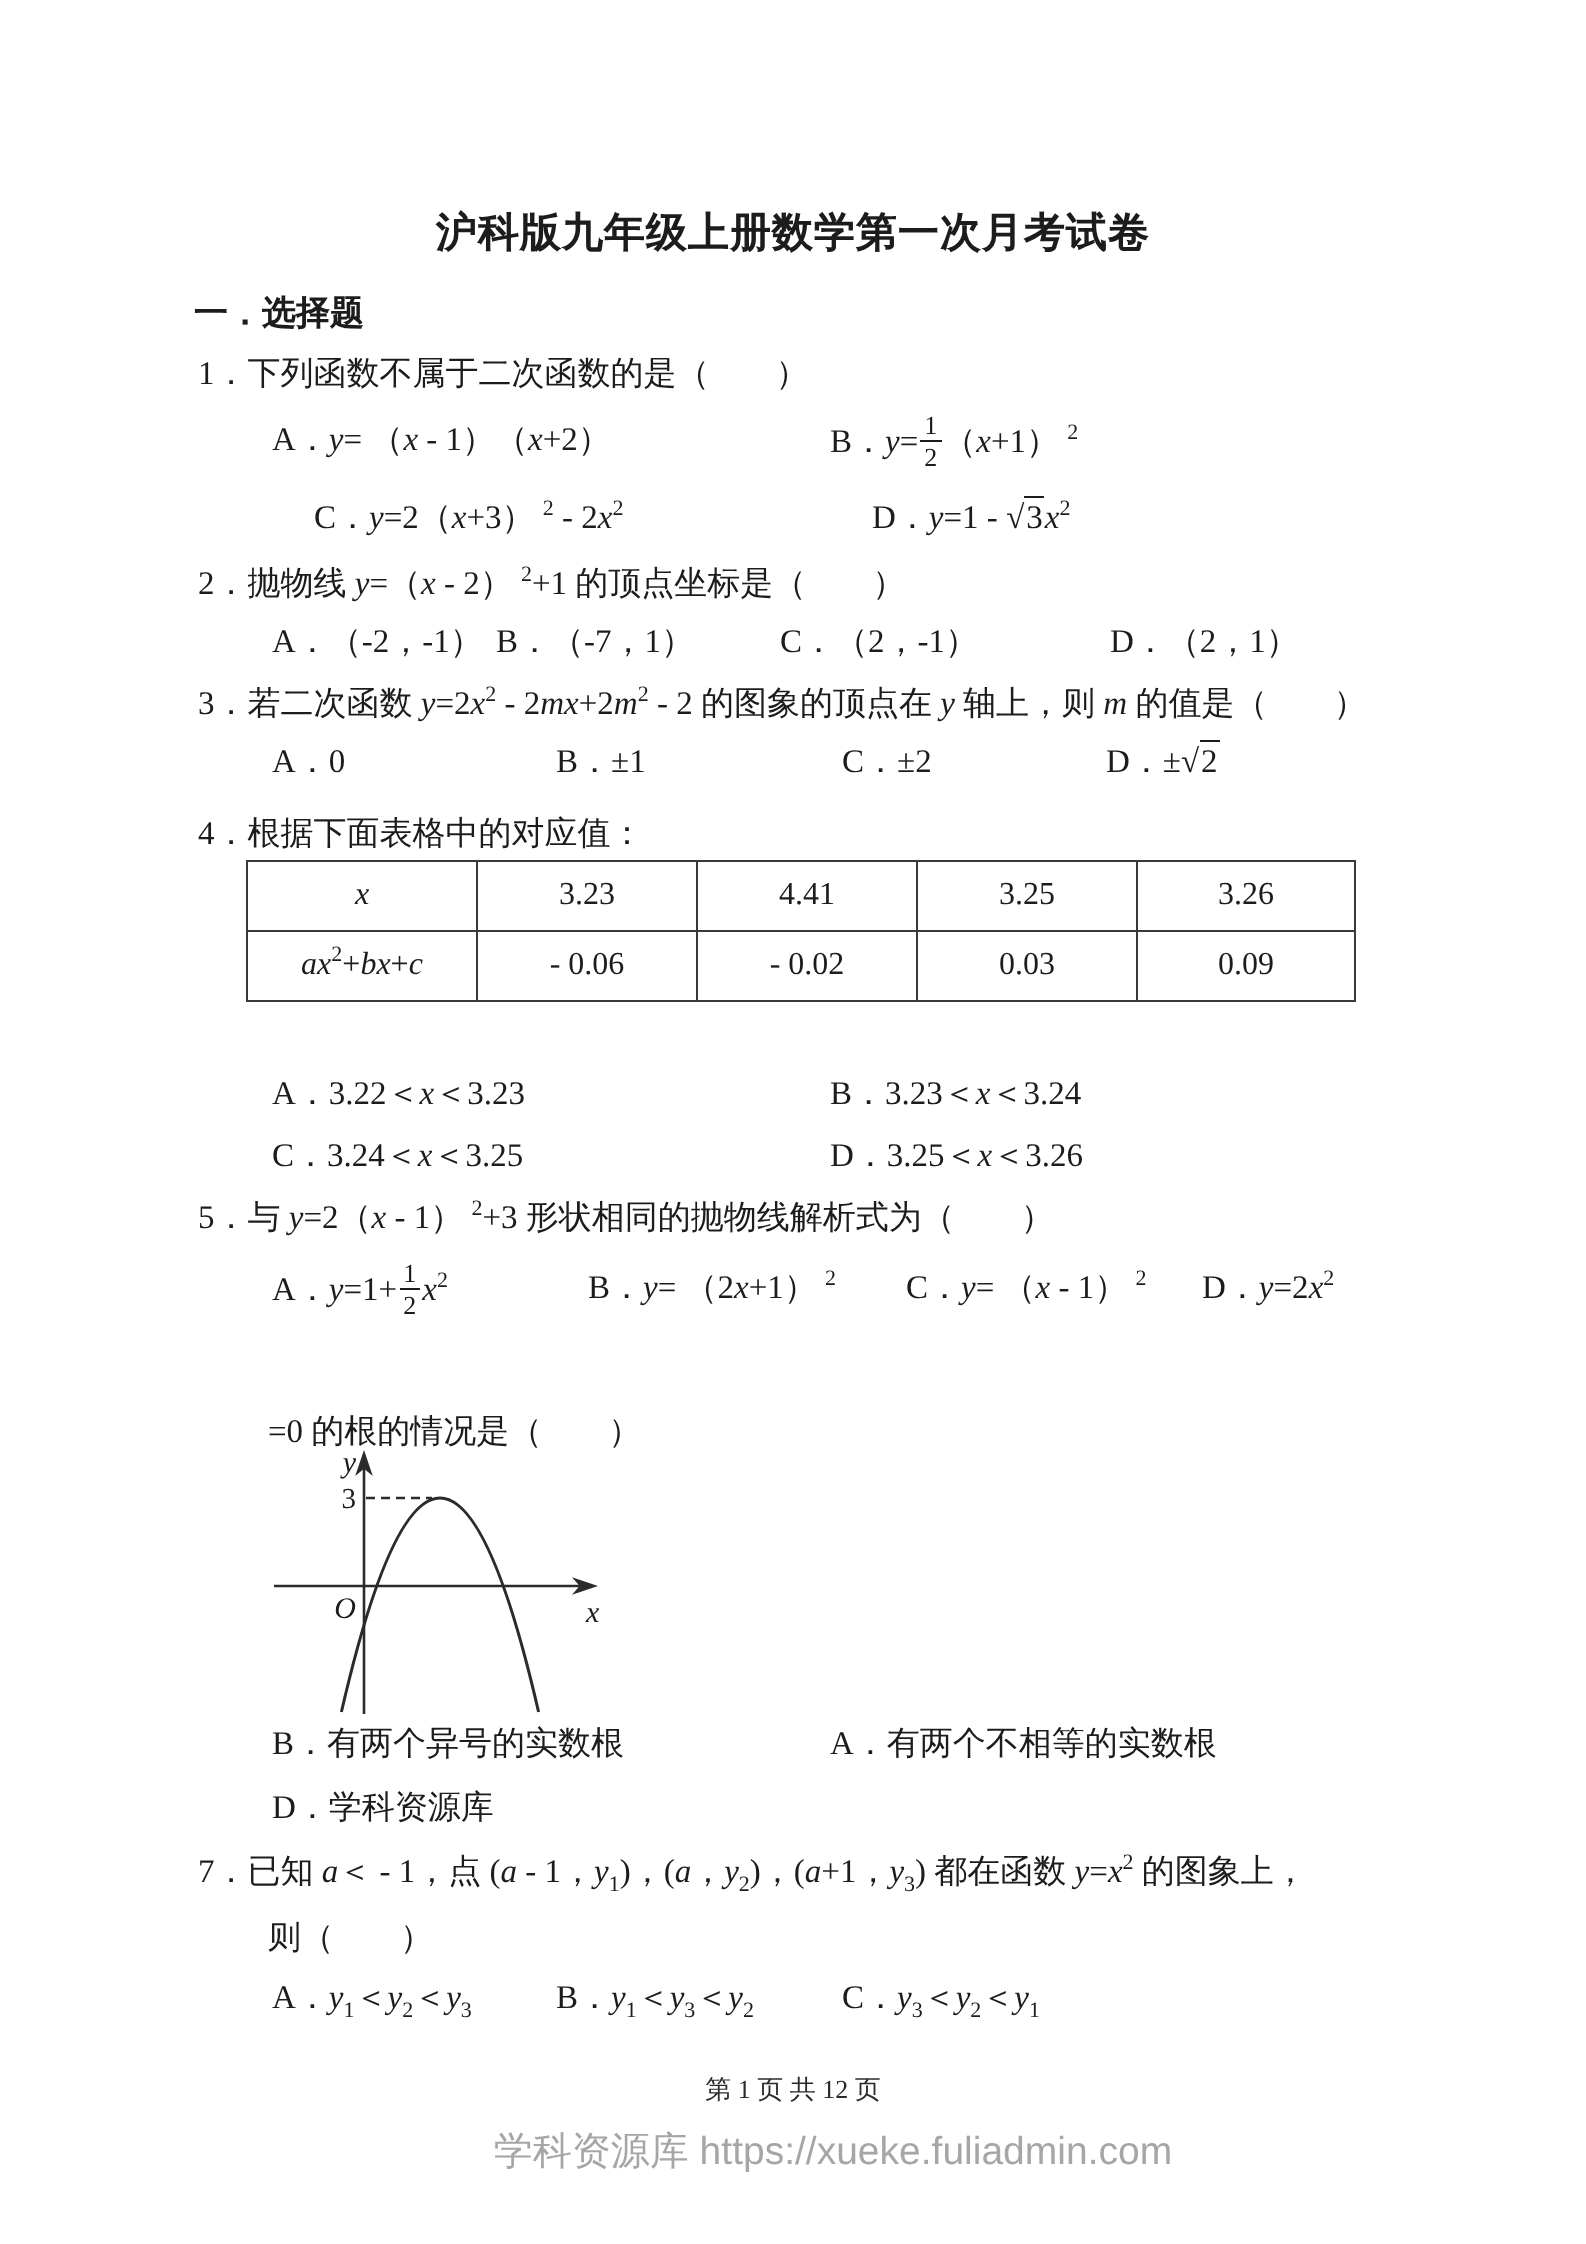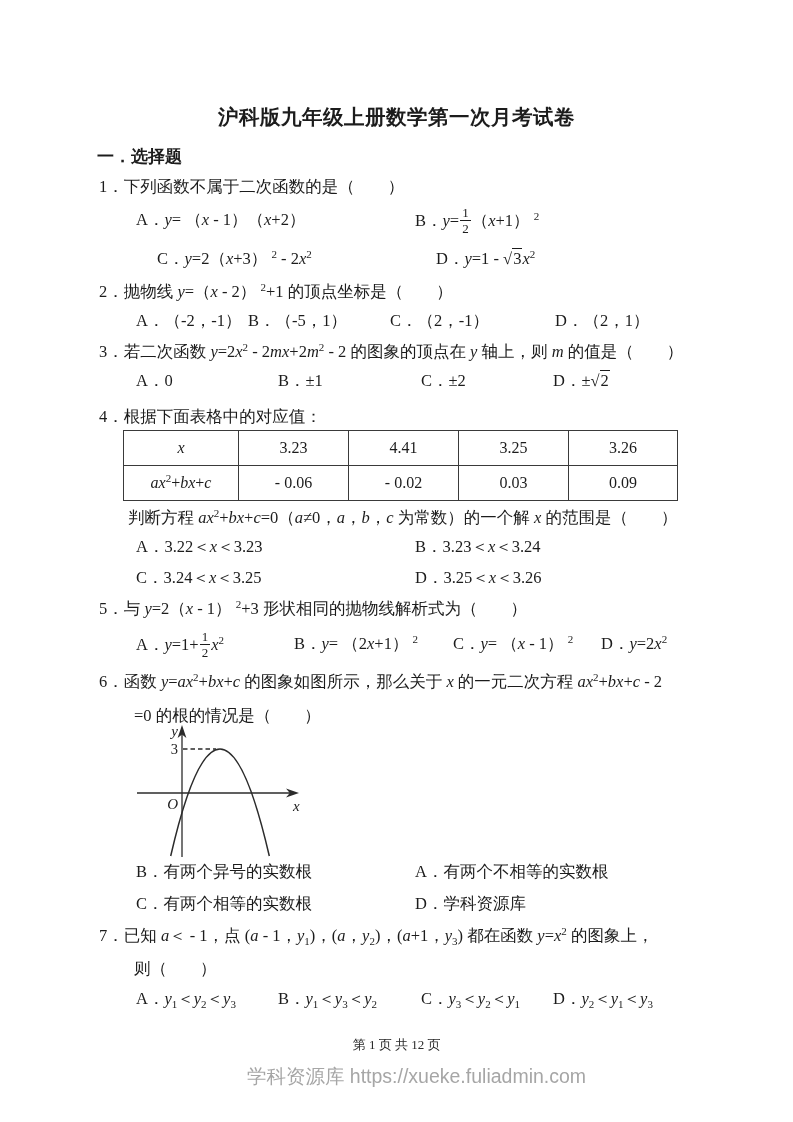--- a/index.html
+++ b/index.html
@@ -46,21 +46,21 @@
   <div class="abs opts2" style="top:249px;left:136px;width:560px;margin-left:21px;">
     <span class="opt"><span>C．</span><span><i>y</i>=2（<i>x</i>+3） <sup>2</sup> - 2<i>x</i><sup>2</sup></span></span>
     <span class="opt"><span>D．</span><span><i>y</i>=1 - <span class="sq"><span class="sqs">√</span><span class="sqr">3</span></span><i>x</i><sup>2</sup></span></span>
   </div>
 
   <div class="abs" style="top:282px;left:99px;text-align:center;">
     <span>2．</span><span>抛物线 <i>y</i>=（<i>x</i> - 2） <sup>2</sup>+1 的顶点坐标是（　　）</span>
   </div>
   <div class="abs row-q2" style="top:311px;left:136px;width:600px;">
     <span class="opt"><span>A．</span><span>（-2，-1）</span></span>
-    <span class="opt"><span>B．</span><span>（-5，1）</span></span>
+    <span class="opt"><span>B．</span><span>（-7，1）</span></span>
     <span class="opt"><span>C．</span><span>（2，-1）</span></span>
     <span class="opt"><span>D．</span><span>（2，1）</span></span>
   </div>
 
   <div class="abs" style="top:342px;left:99px;">
     <span>3．</span><span>若二次函数 <i>y</i>=2<i>x</i><sup>2</sup> - 2<i>mx</i>+2<i>m</i><sup>2</sup> - 2 的图象的顶点在 <i>y</i> 轴上，则 <i>m</i> 的值是（　　）</span>
   </div>
   <div class="abs row-q35" style="top:371px;left:136px;width:600px;">
     <span class="opt"><span>A．</span><span>0</span></span>
     <span class="opt"><span>B．</span><span>±1</span></span>
@@ -82,74 +82,68 @@
     </tr>
     <tr>
       <td><i>ax</i><sup>2</sup>+<i>bx</i>+<i>c</i></td>
       <td>- 0.06</td>
       <td>- 0.02</td>
       <td>0.03</td>
       <td>0.09</td>
     </tr>
   </tbody>
     </table>
-  <div class="abs" style="top:508px;left:128px;">判断方程 <i>ax</i><sup>2</sup>+<i>bx</i>+<i>c</i>=0（<i>a</i>≠0，<i>a</i>，<i>b</i>，<i>c</i> 为常数）的一个解 <i>x</i> 的范围是（　　）</div>
   <div class="abs opts2" style="top:537px;left:136px;width:560px;">
     <span class="opt"><span>A．</span><span>3.22＜<i>x</i>＜3.23</span></span>
     <span class="opt"><span>B．</span><span>3.23＜<i>x</i>＜3.24</span></span>
   </div>
   <div class="abs opts2" style="top:568px;left:136px;width:560px;">
     <span class="opt"><span>C．</span><span>3.24＜<i>x</i>＜3.25</span></span>
     <span class="opt"><span>D．</span><span>3.25＜<i>x</i>＜3.26</span></span>
   </div>
 
   <div class="abs" style="top:599px;left:99px;">
     <span>5．</span><span>与 <i>y</i>=2（<i>x</i> - 1） <sup>2</sup>+3 形状相同的抛物线解析式为（　　）</span>
   </div>
   <div class="abs row-q35" style="top:630px;left:136px;width:600px;align-items:center;gap:16px;">
     <span class="opt"><span>A．</span><span><i>y</i>=1+<span class="frac"><span class="fn">1</span><span class="fd">2</span></span><i>x</i><sup>2</sup></span></span>
     <span class="opt"><span>B．</span><span><i>y</i>= （2<i>x</i>+1） <sup>2</sup></span></span>
     <span class="opt"><span>C．</span><span><i>y</i>= （<i>x</i> - 1） <sup>2</sup></span></span>
     <span class="opt"><span>D．</span><span><i>y</i>=2<i>x</i><sup>2</sup></span></span>
   </div>
 
-  <div class="abs" style="top:672px;left:99px;">
-    <span>6．</span><span>函数 <i>y</i>=<i>ax</i><sup>2</sup>+<i>bx</i>+<i>c</i> 的图象如图所示，那么关于 <i>x</i> 的一元二次方程 <i>ax</i><sup>2</sup>+<i>bx</i>+<i>c</i> - 2</span>
-  </div>
   <div class="abs" style="top:706px;left:134px;">=0 的根的情况是（　　）</div>
 
   <svg class="abs" style="top:720px;left:137px;" width="172" height="142" viewBox="0 0 172 142">
     <line x1="0" y1="73" x2="158" y2="73" stroke="#2b2b2b" stroke-width="1.3"></line>
     <polygon points="162,73 149,68.6 152.8,73 149,77.4" fill="#2b2b2b"></polygon>
     <line x1="45" y1="137" x2="45" y2="10" stroke="#2b2b2b" stroke-width="1.3"></line>
     <polygon points="45,5 40.6,18 45,14.4 49.4,18" fill="#2b2b2b"></polygon>
     <line x1="46" y1="29" x2="79" y2="29" stroke="#2b2b2b" stroke-width="1.3" stroke-dasharray="4.5,3"></line>
     <path d="M33.7,136 Q83,-78 132.3,136" fill="none" stroke="#2b2b2b" stroke-width="1.5"></path>
     <text x="41" y="16" text-anchor="end" font-size="15" font-style="italic" fill="#1c1c1c">y</text>
     <text x="41" y="34" text-anchor="end" font-size="14.5" fill="#1c1c1c">3</text>
     <text x="41" y="89" text-anchor="end" font-size="15" font-style="italic" fill="#1c1c1c">O</text>
     <text x="156" y="91" font-size="15" font-style="italic" fill="#1c1c1c">x</text>
   </svg>
 
   <div class="abs opts2" style="top:862px;left:136px;width:560px;">
     <span class="opt"><span>B．</span><span>有两个异号的实数根</span></span>
     <span class="opt"><span>A．</span><span>有两个不相等的实数根</span></span>
   </div>
   <div class="abs opts2" style="top:894px;left:136px;width:560px;">
-    <span class="opt"><span>C．</span><span>有两个相等的实数根</span></span>
     <span class="opt"><span>D．</span><span>学科资源库</span></span>
   </div>
 
   <div class="abs" style="top:926px;left:99px;">
     <span>7．</span><span>已知 <i>a</i>＜ - 1，点 (<i>a</i> - 1，<i>y</i><sub>1</sub>)，(<i>a</i>，<i>y</i><sub>2</sub>)，(<i>a</i>+1，<i>y</i><sub>3</sub>) 都在函数 <i>y</i>=<i>x</i><sup>2</sup> 的图象上，</span>
   </div>
   <div class="abs" style="top:959px;left:134px;">则（　　）</div>
   <div class="abs row-q35" style="top:989px;left:136px;width:600px;">
     <span class="opt"><span>A．</span><span><i>y</i><sub>1</sub>＜<i>y</i><sub>2</sub>＜<i>y</i><sub>3</sub></span></span>
     <span class="opt"><span>B．</span><span><i>y</i><sub>1</sub>＜<i>y</i><sub>3</sub>＜<i>y</i><sub>2</sub></span></span>
     <span class="opt"><span>C．</span><span><i>y</i><sub>3</sub>＜<i>y</i><sub>2</sub>＜<i>y</i><sub>1</sub></span></span>
-    <span class="opt"><span>D．</span><span><i>y</i><sub>2</sub>＜<i>y</i><sub>1</sub>＜<i>y</i><sub>3</sub></span></span>
   </div>
 
   <div class="abs footer" style="top:1037px;left:0;">第 1 页 共 12 页</div>
   <div class="abs wm" style="top:1064px;left:0;padding-left:40px;">学科资源库 https://xueke.fuliadmin.com</div>
 
 </div>
 
 </body></html>

